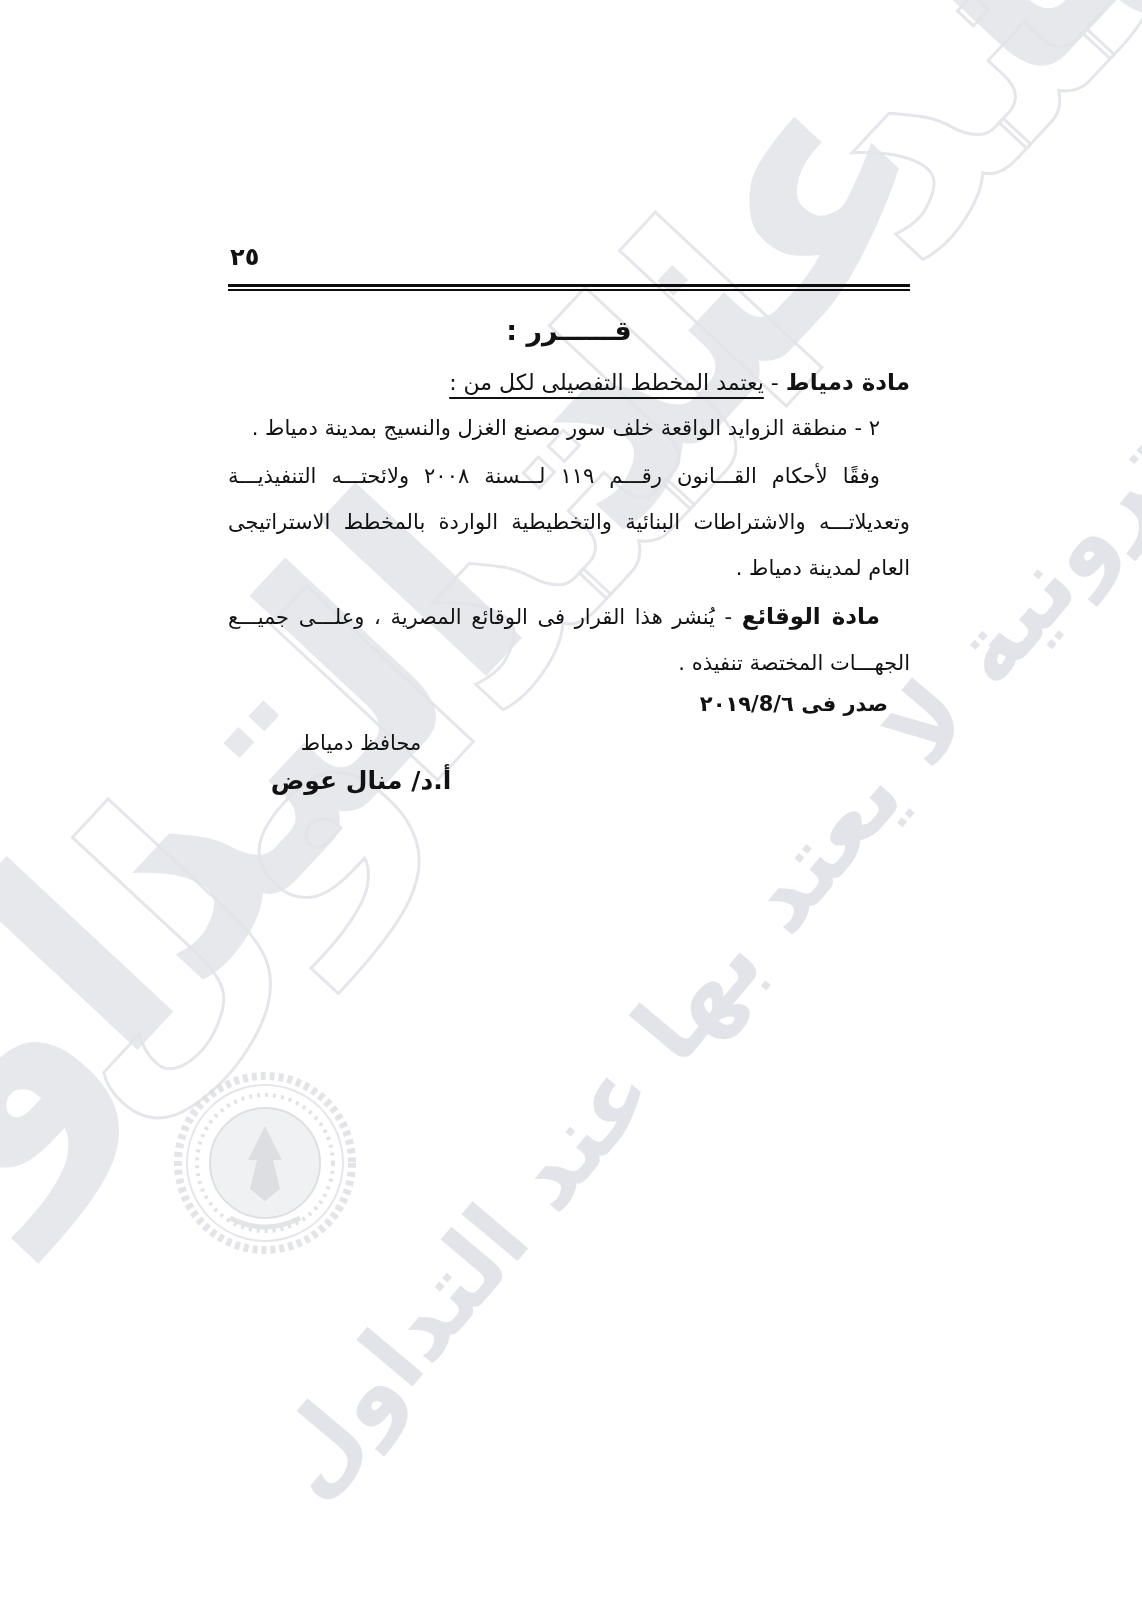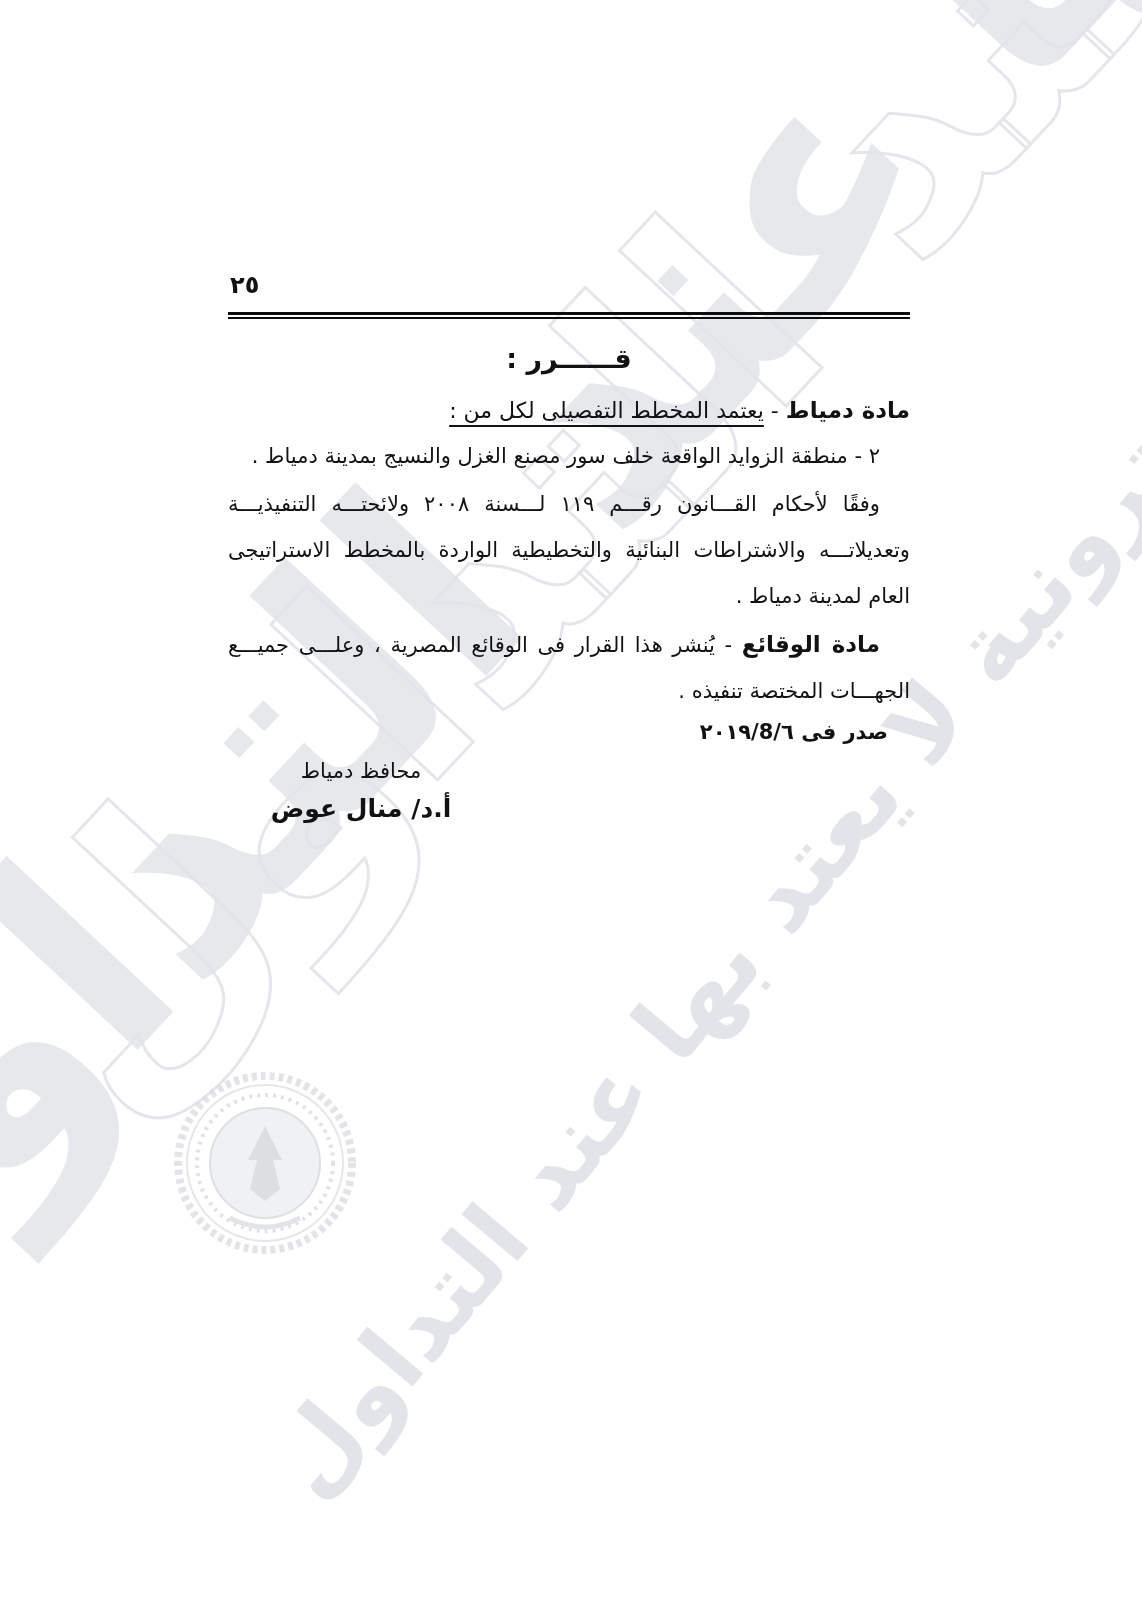--- a/index.html
+++ b/index.html
@@ -39,21 +39,21 @@
   .wm-med{
     font-size:96px;
     left:290px;top:1425px;
     transform:rotate(-50deg);
     opacity:.9;
   }
   .seal{position:absolute;left:170px;top:1068px;opacity:.8;}
   
   .content{
     position:absolute;
-    left:228px;top:264px;
+    left:228px;top:236px;
     width:682px;
     direction:rtl;
     z-index:2;
   }
   .header-row{
     position:relative;
     text-align:center;
     font-weight:bold;
     font-size:24px;
     line-height:40px;

